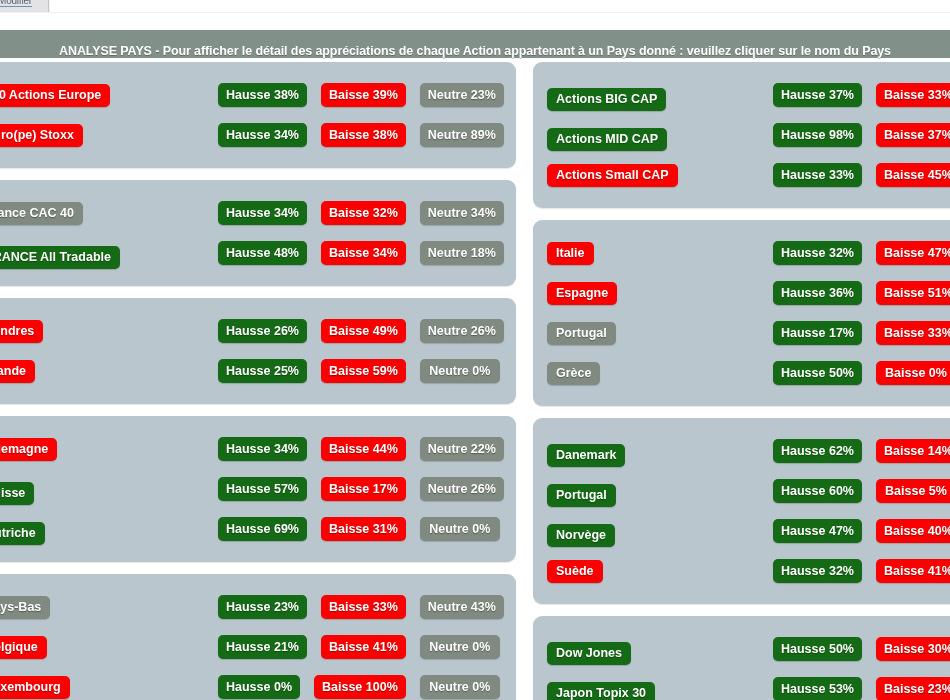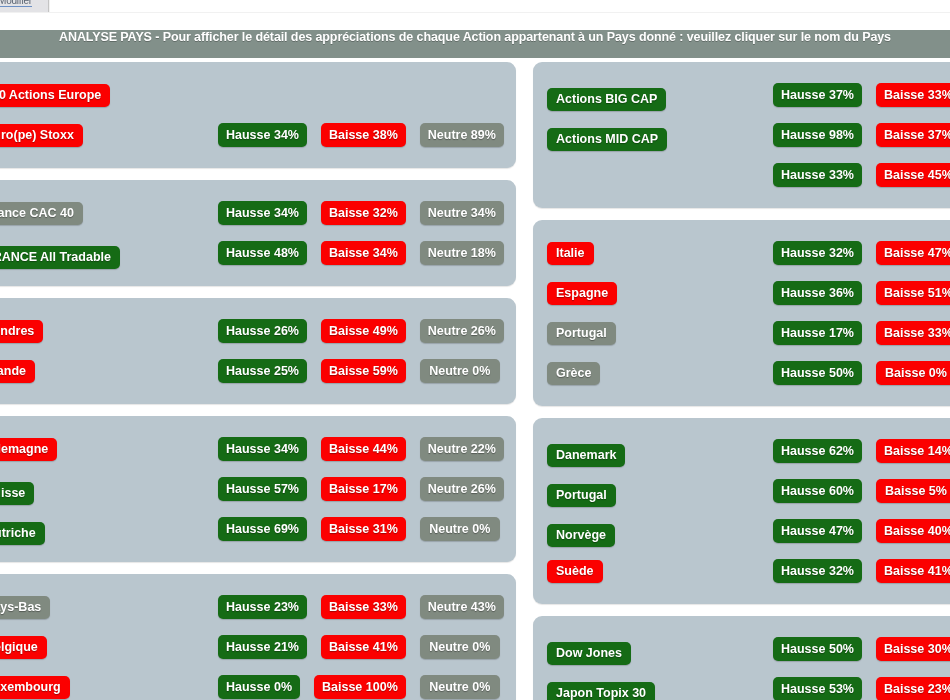--- a/index.html
+++ b/index.html
@@ -49,21 +49,21 @@
     background: #ffffff;
   }
 
   
   #banner {
     position: absolute;
     left: 0; top: 17px;
     width: 950px; height: 28px;
     background: #82908a;
     display: flex;
-    align-items: flex-start;
+    align-items: flex-end;
     justify-content: center;
   }
   #banner-text {
     color: #ffffff;
     font-size: 12.5px;
     font-weight: bold;
     white-space: nowrap;
     text-shadow: 0 1px 0 rgba(0,0,0,0.25);
     letter-spacing: -0.1px;
   }
@@ -157,20 +157,25 @@
 
   <div id="banner">
     <span id="banner-text">ANALYSE PAYS - Pour afficher le détail des appréciations de chaque Action appartenant à un Pays donné : veuillez cliquer sur le nom du Pays</span>
   </div>
 
   <div id="board">
     <div class="column" id="col-left">
         <div class="panel">
           <div class="row">
             <span class="name-chip chip-red">650 Actions Europe</span>
+            <div class="stats">
+              <span class="badge badge-hausse">Hausse 38%</span>
+              <span class="badge badge-baisse">Baisse 39%</span>
+              <span class="badge badge-neutre">Neutre 23%</span>
+            </div>
           </div>
           <div class="row">
             <span class="name-chip chip-red">Euro(pe) Stoxx</span>
             <div class="stats">
               <span class="badge badge-hausse">Hausse 34%</span>
               <span class="badge badge-baisse">Baisse 38%</span>
               <span class="badge badge-neutre">Neutre 89%</span>
             </div>
           </div>
         </div>
@@ -273,20 +278,21 @@
             </div>
           </div>
           <div class="row">
             <span class="name-chip chip-green">Actions MID CAP</span>
             <div class="stats">
               <span class="badge badge-hausse">Hausse 98%</span>
               <span class="badge badge-baisse">Baisse 37%</span>
             </div>
           </div>
           <div class="row">
+            <span class="name-chip chip-red">Actions Small CAP</span>
             <div class="stats">
               <span class="badge badge-hausse">Hausse 33%</span>
               <span class="badge badge-baisse">Baisse 45%</span>
             </div>
           </div>
         </div>
         <div class="panel">
           <div class="row">
             <span class="name-chip chip-red">Italie</span>
             <div class="stats">

